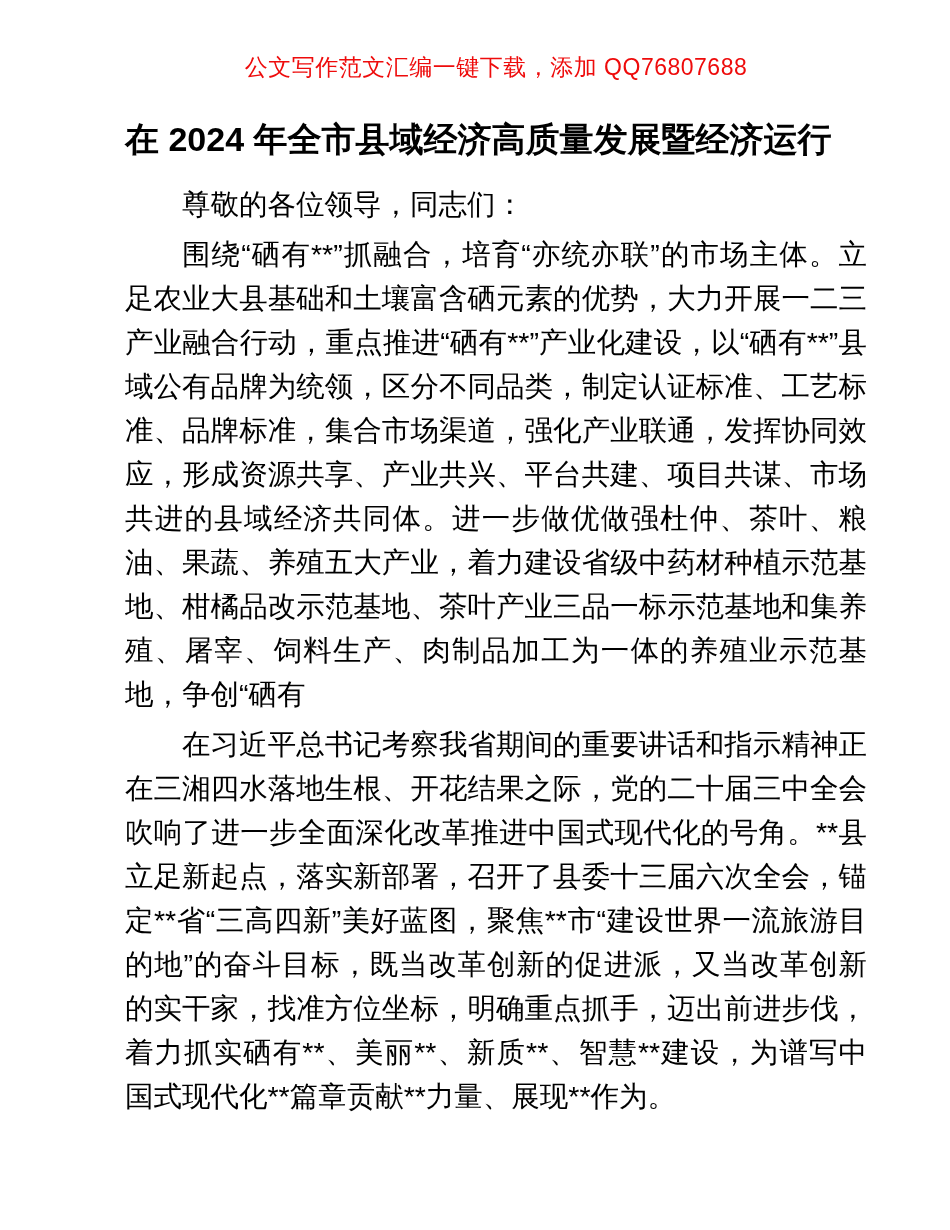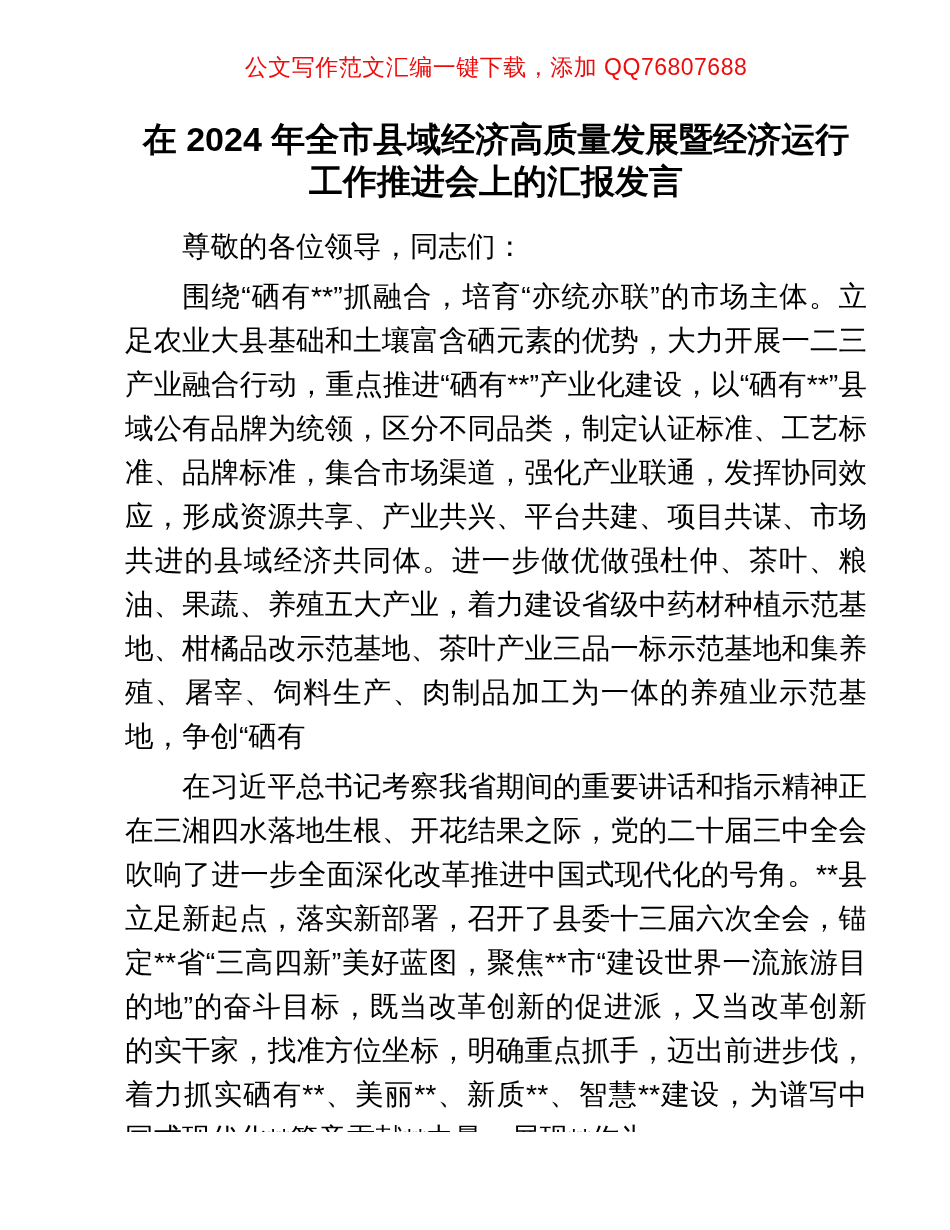--- a/index.html
+++ b/index.html
@@ -24,21 +24,21 @@
     line-height: 30px;
     color: #ee0b0b;
     letter-spacing: 0.5px;
     white-space: nowrap;
   }
   .title {
     margin: 36px 0 0 0;
     font-size: 34px;
     font-weight: 700;
     line-height: 42px;
-    text-align: center;
+    text-align: left;
     color: #000000;
   }
   .title .tline {
     display: block;
   }
   .body-text {
     margin-top: 22px;
     font-size: 28.5px;
     line-height: 44px;
     color: #000000;
@@ -56,21 +56,20 @@
 </style>
 </head>
 <body>
 
 <div class="page">
 
   <div class="banner">公文写作范文汇编一键下载，添加 QQ76807688</div>
 
   <h1 class="title">
     <span class="tline">在 2024 年全市县域经济高质量发展暨经济运行</span>
-    <span class="tline">工作推进会上的汇报发言</span>
   </h1>
 
   <div class="body-text">
     <p class="greeting">尊敬的各位领导，同志们：</p>
     <p class="para">围绕“硒有**”抓融合，培育“亦统亦联”的市场主体。立足农业大县基础和土壤富含硒元素的优势，大力开展一二三产业融合行动，重点推进“硒有**”产业化建设，以“硒有**”县域公有品牌为统领，区分不同品类，制定认证标准、工艺标准、品牌标准，集合市场渠道，强化产业联通，发挥协同效应，形成资源共享、产业共兴、平台共建、项目共谋、市场共进的县域经济共同体。进一步做优做强杜仲、茶叶、粮油、果蔬、养殖五大产业，着力建设省级中药材种植示范基地、柑橘品改示范基地、茶叶产业三品一标示范基地和集养殖、屠宰、饲料生产、肉制品加工为一体的养殖业示范基地，争创“硒有</p>
     <p class="para">在习近平总书记考察我省期间的重要讲话和指示精神正在三湘四水落地生根、开花结果之际，党的二十届三中全会吹响了进一步全面深化改革推进中国式现代化的号角。**县立足新起点，落实新部署，召开了县委十三届六次全会，锚定**省“三高四新”美好蓝图，聚焦**市“建设世界一流旅游目的地”的奋斗目标，既当改革创新的促进派，又当改革创新的实干家，找准方位坐标，明确重点抓手，迈出前进步伐，着力抓实硒有**、美丽**、新质**、智慧**建设，为谱写中国式现代化**篇章贡献**力量、展现**作为。</p>
   </div>
 
 </div>
 

